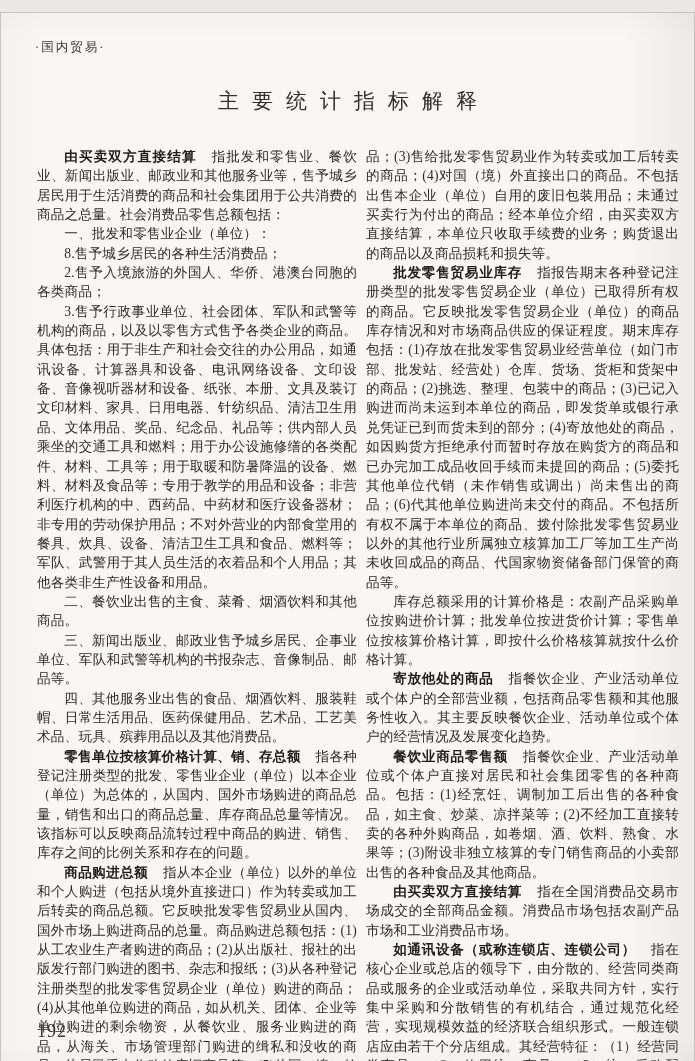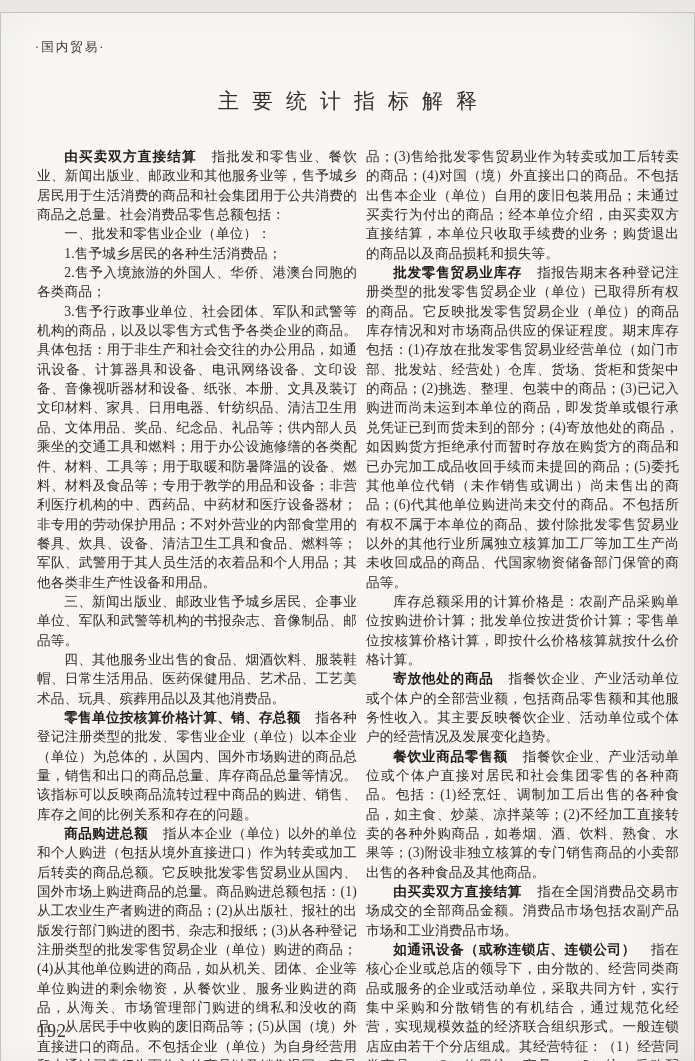--- a/index.html
+++ b/index.html
@@ -50,23 +50,24 @@
 </head>
 <body>
 
 <div class="page">
   <div class="section-label">·国内贸易·</div>
   <h1 class="doc-title">主要统计指标解释</h1>
   <div class="columns">
     <div class="col col-left">
         <p class="para"><b class="lead">由买卖双方直接结算</b><span>指批发和零售业、餐饮业、新闻出版业、邮政业和其他服务业等，售予城乡居民用于生活消费的商品和社会集团用于公共消费的商品之总量。社会消费品零售总额包括：</span></p>
         <p class="para"><span>一、批发和零售业企业（单位）：</span></p>
-        <p class="para"><span>1.售予城乡居民的各种生活消费品；</span></p>
+        <p class="para"><span>8.售予城乡居民的各种生活消费品；</span></p>
         <p class="para"><span>2.售予入境旅游的外国人、华侨、港澳台同胞的各类商品；</span></p>
         <p class="para"><span>3.售予行政事业单位、社会团体、军队和武警等机构的商品，以及以零售方式售予各类企业的商品。具体包括：用于非生产和社会交往的办公用品，如通讯设备、计算器具和设备、电讯网络设备、文印设备、音像视听器材和设备、纸张、本册、文具及装订文印材料、家具、日用电器、针纺织品、清洁卫生用品、文体用品、奖品、纪念品、礼品等；供内部人员乘坐的交通工具和燃料；用于办公设施修缮的各类配件、材料、工具等；用于取暖和防暑降温的设备、燃料、材料及食品等；专用于教学的用品和设备；非营利医疗机构的中、西药品、中药材和医疗设备器材；非专用的劳动保护用品；不对外营业的内部食堂用的餐具、炊具、设备、清洁卫生工具和食品、燃料等；军队、武警用于其人员生活的衣着品和个人用品；其他各类非生产性设备和用品。</span></p>
+        <p class="para"><span>二、餐饮业出售的主食、菜肴、烟酒饮料和其他商品。</span></p>
         <p class="para"><span>三、新闻出版业、邮政业售予城乡居民、企事业单位、军队和武警等机构的书报杂志、音像制品、邮品等。</span></p>
         <p class="para"><span>四、其他服务业出售的食品、烟酒饮料、服装鞋帽、日常生活用品、医药保健用品、艺术品、工艺美术品、玩具、殡葬用品以及其他消费品。</span></p>
         <p class="para"><b class="lead">零售单位按核算价格计算、销、存总额</b><span>指各种登记注册类型的批发、零售业企业（单位）以本企业（单位）为总体的，从国内、国外市场购进的商品总量，销售和出口的商品总量、库存商品总量等情况。该指标可以反映商品流转过程中商品的购进、销售、库存之间的比例关系和存在的问题。</span></p>
         <p class="para"><b class="lead">商品购进总额</b><span>指从本企业（单位）以外的单位和个人购进（包括从境外直接进口）作为转卖或加工后转卖的商品总额。它反映批发零售贸易业从国内、国外市场上购进商品的总量。商品购进总额包括：(1)从工农业生产者购进的商品；(2)从出版社、报社的出版发行部门购进的图书、杂志和报纸；(3)从各种登记注册类型的批发零售贸易企业（单位）购进的商品；(4)从其他单位购进的商品，如从机关、团体、企业等单位购进的剩余物资，从餐饮业、服务业购进的商品，从海关、市场管理部门购进的缉私和没收的商品，从居民手中收购的废旧商品等；(5)从国（境）外直接进口的商品。不包括企业（单位）为自身经营用和未通过买卖行为而收入的商品以及销售退回、商品升溢等。</span></p>
       </div>
     <div class="col col-right">
         <p class="para cont"><span>品；(3)售给批发零售贸易业作为转卖或加工后转卖的商品；(4)对国（境）外直接出口的商品。不包括出售本企业（单位）自用的废旧包装用品；未通过买卖行为付出的商品；经本单位介绍，由买卖双方直接结算，本单位只收取手续费的业务；购货退出的商品以及商品损耗和损失等。</span></p>
         <p class="para"><b class="lead">批发零售贸易业库存</b><span>指报告期末各种登记注册类型的批发零售贸易企业（单位）已取得所有权的商品。它反映批发零售贸易企业（单位）的商品库存情况和对市场商品供应的保证程度。期末库存包括：(1)存放在批发零售贸易业经营单位（如门市部、批发站、经营处）仓库、货场、货柜和货架中的商品；(2)挑选、整理、包装中的商品；(3)已记入购进而尚未运到本单位的商品，即发货单或银行承兑凭证已到而货未到的部分；(4)寄放他处的商品，如因购货方拒绝承付而暂时存放在购货方的商品和已办完加工成品收回手续而未提回的商品；(5)委托其他单位代销（未作销售或调出）尚未售出的商品；(6)代其他单位购进尚未交付的商品。不包括所有权不属于本单位的商品、拨付除批发零售贸易业以外的其他行业所属独立核算加工厂等加工生产尚未收回成品的商品、代国家物资储备部门保管的商品等。</span></p>
         <p class="para"><span>库存总额采用的计算价格是：农副产品采购单位按购进价计算；批发单位按进货价计算；零售单位按核算价格计算，即按什么价格核算就按什么价格计算。</span></p>
         <p class="para"><b class="lead">寄放他处的商品</b><span>指餐饮企业、产业活动单位或个体户的全部营业额，包括商品零售额和其他服务性收入。其主要反映餐饮企业、活动单位或个体户的经营情况及发展变化趋势。</span></p>

